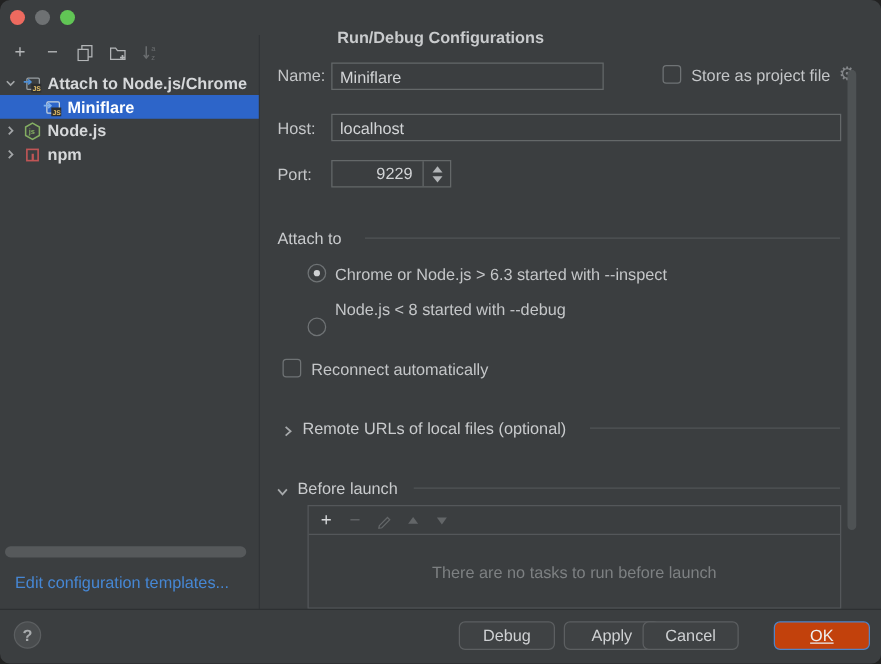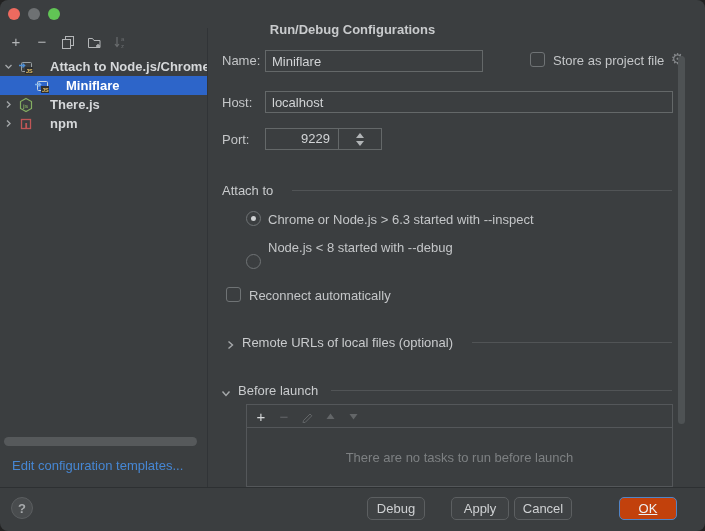--- a/index.html
+++ b/index.html
@@ -17,38 +17,38 @@
   .title{left:0;top:6px;width:705px;text-align:center;font-weight:bold;color:#c9cbcd;margin-top:16px;}
 
   
   .sidebar-divider{left:207px;top:28px;width:1px;height:459px;background:#313437;}
   .sb-toolbar{left:0;top:30px;width:207px;height:24px;display:flex;align-items:center;gap:10px;padding-left:8px;}
   .tb-icon{width:16px;height:16px;display:flex;align-items:center;justify-content:center;color:#b4b6b8;font-size:15px;line-height:16px;}
   .tb-icon.dim{color:#696c6e;}
   .tb-icon svg{display:block;}
 
   .tree-row{left:0;height:19px;width:207px;display:flex;align-items:center;white-space:nowrap;overflow:hidden;}
-  .tree-row .lbl{font-weight:bold;color:#d6d8da;margin-left:16px;}
+  .tree-row .lbl{font-weight:bold;color:#d6d8da;margin-left:4px;}
   .tree-row.selected{background:#2d65c9;}
   .tree-row.selected .lbl{color:#ffffff;}
   .chev{width:16px;display:flex;justify-content:center;flex:0 0 16px;}
   .indent{flex:0 0 16px;}
   .ticon{flex:0 0 16px;height:16px;margin-left:2px;}
 
   .hscroll{left:4px;top:437px;width:193px;height:9px;border-radius:5px;background:#56595b;}
   .edit-link{left:12px;top:458px;color:#4687d4;cursor:pointer;}
 
   
   .flabel{color:#c4c6c8;}
   .tinput{
     background:#3b3e40;border:1px solid #646869;color:#d2d4d6;
     font-family:"Liberation Sans","DejaVu Sans",sans-serif;font-size:13px;
     padding:0 6px;height:22px;outline:none;
   }
-  .spinner{left:265px;top:128px;width:117px;height:22px;border:1px solid #646869;display:flex;}
+  .spinner{left:265px;top:128px;width:96px;height:22px;border:1px solid #646869;display:flex;}
   .spin-val{width:72px;text-align:right;padding-right:8px;color:#d2d4d6;line-height:20px;}
   .spin-btns{flex:1;border-left:1px solid #646869;display:flex;flex-direction:column;align-items:center;justify-content:center;gap:3px;}
   .tri-up{width:0;height:0;border-left:4px solid transparent;border-right:4px solid transparent;border-bottom:5px solid #b2b5b7;}
   .tri-down{width:0;height:0;border-left:4px solid transparent;border-right:4px solid transparent;border-top:5px solid #b2b5b7;}
 
   .cbox{width:15px;height:15px;border:1px solid #6f7375;border-radius:3px;background:transparent;}
   .radio{width:15px;height:15px;border:1px solid #6f7375;border-radius:50%;position:relative;}
   .radio.on::after{content:"";position:absolute;left:4px;top:4px;width:5px;height:5px;border-radius:50%;background:#cfd1d3;}
 
   .sec-line{height:1px;background:#515456;}
@@ -63,21 +63,21 @@
   .vscroll{left:678px;top:56px;width:7px;height:368px;border-radius:4px;background:#4e5254;}
 
   
   .footer-divider{left:0;top:487px;width:705px;height:1px;background:#2d3032;}
   .help-btn{
     left:11px;top:497px;width:22px;height:22px;border-radius:50%;
     background:#494c4e;border:1px solid #5b5e60;color:#a8abad;font-weight:bold;
     display:flex;align-items:center;justify-content:center;cursor:pointer;
   }
   .btn{
-    top:497px;width:58px;height:23px;border-radius:5px;background:#3f4244;
+    top:497px;width:77px;height:23px;border-radius:5px;background:#3f4244;
     border:1px solid #5c5f61;color:#cfd1d3;display:flex;align-items:center;justify-content:center;
     font-size:13px;cursor:pointer;
   }
   .btn.primary{background:#c2410c;border-color:#5084c7;color:#eef0f2;text-decoration:underline;}
   .gear{font-family:"DejaVu Sans",sans-serif;color:#84878a;font-size:15px;line-height:15px;}
 </style>
 </head>
 <body>
 
 <div id="app">
@@ -151,21 +151,21 @@
       <svg width="9" height="9" viewBox="0 0 9 9">
           <polyline points="3,1.5 6,4.5 3,7.5" fill="none" stroke="#a2a5a7" stroke-width="1.4"></polyline>
         </svg>
     </span>
     <span class="ticon">
       <svg width="16" height="16" viewBox="0 0 16 16">
           <polygon points="8,1.5 13.5,4.6 13.5,11.4 8,14.5 2.5,11.4 2.5,4.6" fill="none" stroke="#84ae62" stroke-width="1.2"></polygon>
           <text x="5" y="10.5" font-size="6" font-weight="bold" fill="#84ae62" font-family="Liberation Sans">js</text>
         </svg>
     </span>
-    <span class="lbl">There.js</span>
+    <span class="lbl">Node.js</span>
   </div>
 
   <div class="abs tree-row" style="top:114px;">
     <span class="chev">
       <svg width="9" height="9" viewBox="0 0 9 9">
           <polyline points="3,1.5 6,4.5 3,7.5" fill="none" stroke="#a2a5a7" stroke-width="1.4"></polyline>
         </svg>
     </span>
     <span class="ticon">
       <svg width="16" height="16" viewBox="0 0 16 16">

